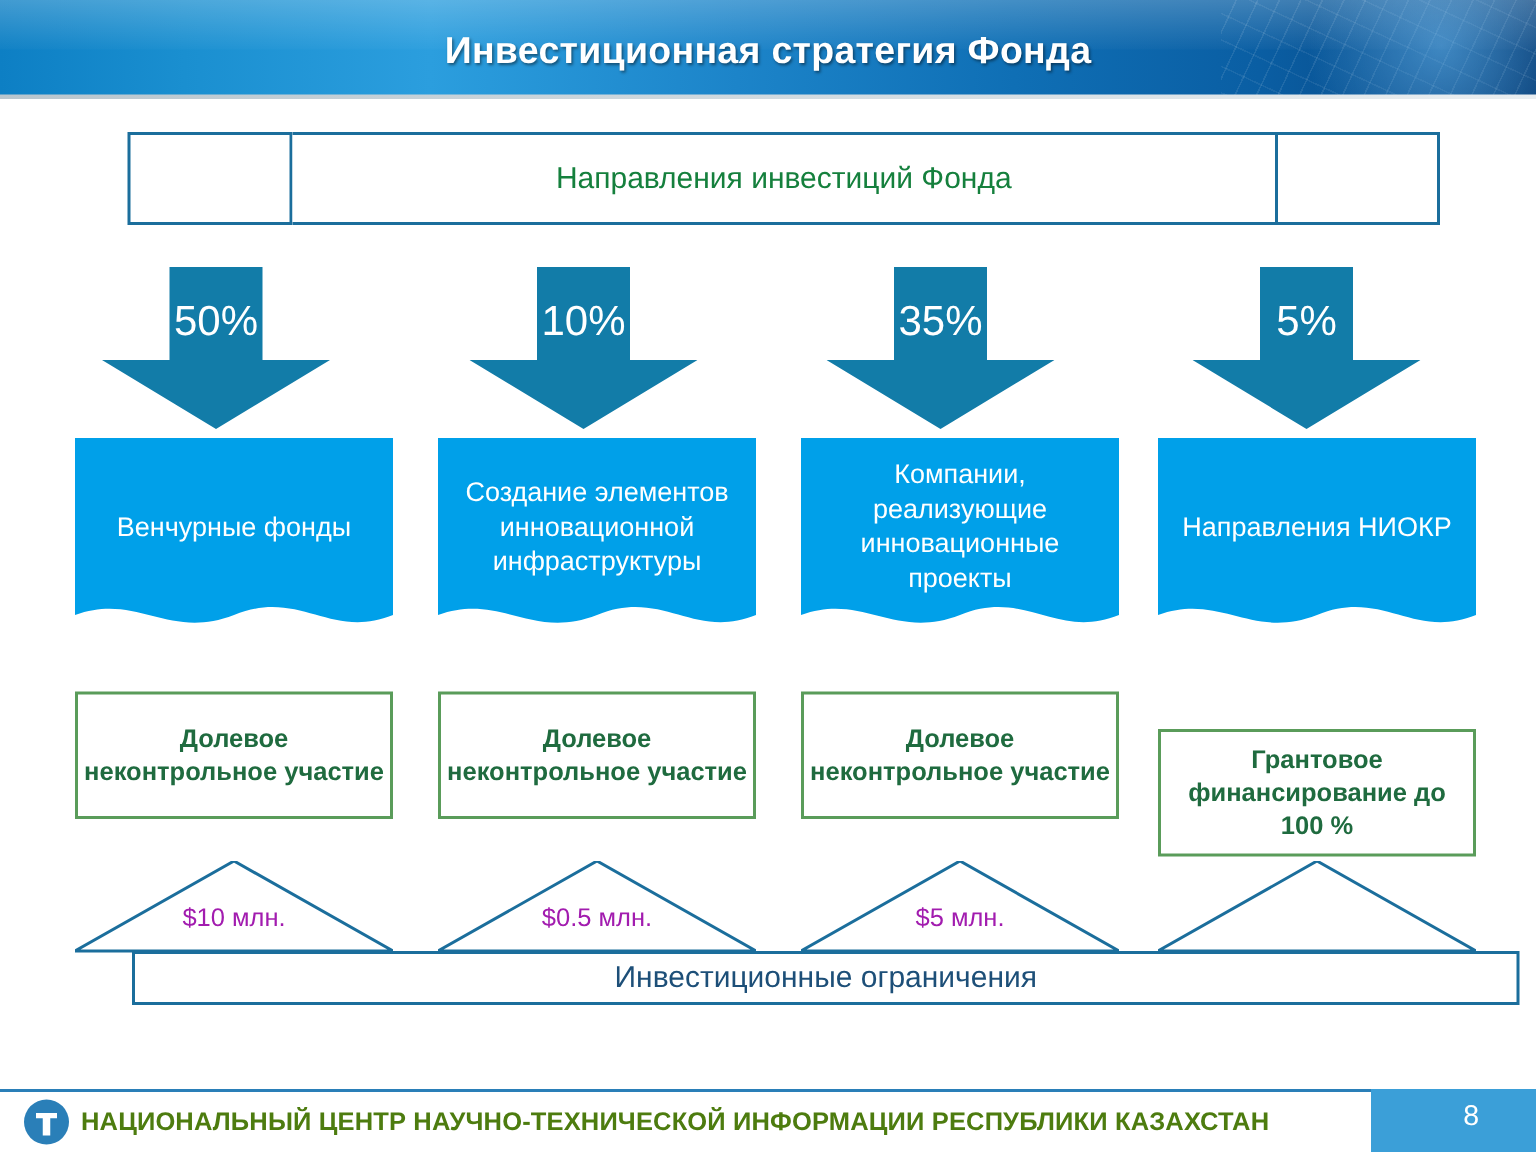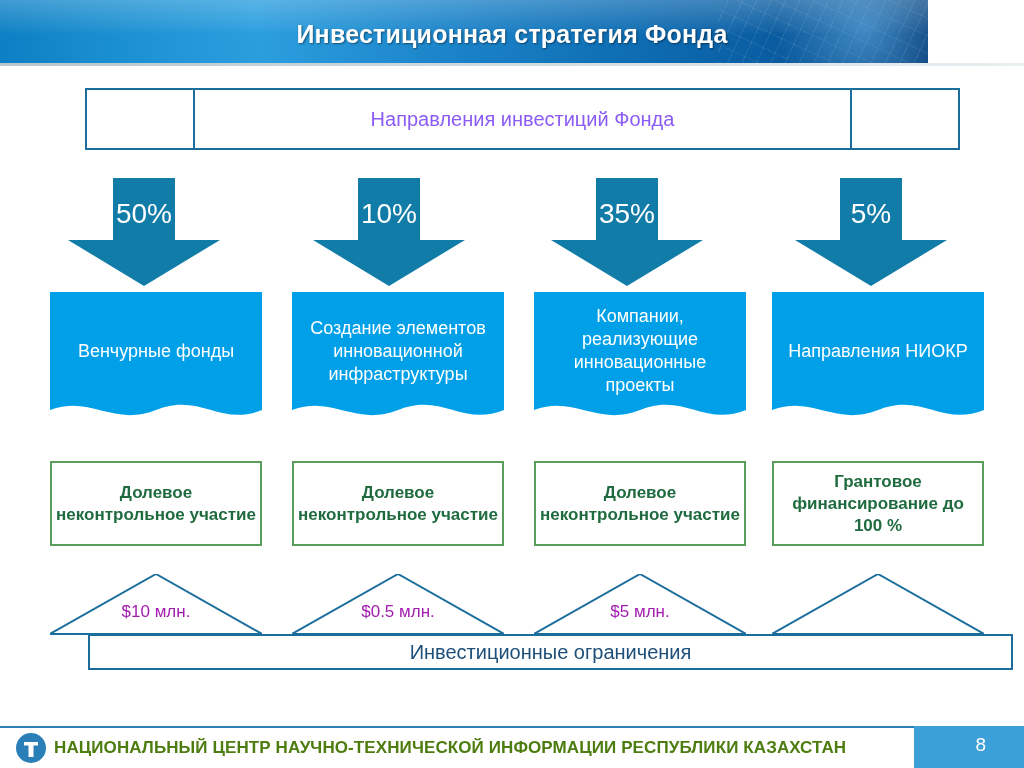--- a/index.html
+++ b/index.html
@@ -12,21 +12,21 @@
     background: #ffffff;
     font-family: "Liberation Sans", sans-serif;
     overflow: hidden;
     position: relative;
   }
 
   
   .header {
     position: absolute;
     left: 0; top: 0;
-    width: 928px;
+    width: 1024px;
     height: 66px;
     background: linear-gradient(to right, #0d7fc4 0%, #1a8fd0 12%, #2b9ede 28%, #1c84c9 48%, #0f6fb5 66%, #0a5ea3 82%, #083f78 100%);
     overflow: hidden;
   }
   .header-sheen {
     position: absolute;
     left: 0; top: 0;
     width: 1024px; height: 33px;
     background: linear-gradient(to bottom, rgba(255,255,255,0.22), rgba(255,255,255,0.02));
     pointer-events: none;
@@ -72,21 +72,21 @@
     box-sizing: border-box;
     background: #ffffff;
     display: flex;
     align-items: center;
     justify-content: center;
   }
   .topbar-left  { width: 110px; }
   .topbar-mid   { width: 655px; border-left: none; border-right: none; }
   .topbar-right { width: 110px; }
   .topbar-mid-text {
-    color: #8b5cf6;
+    color: #15803d;
     font-size: 20px;
   }
 
   
   .arrow {
     position: absolute;
     width: 152px;
     height: 108px;
   }
   .arrow svg { display: block; }
@@ -289,21 +289,21 @@
 
 <div class="greenbox" style="left:50px; top:461px;">
   <span>Долевое неконтрольное участие</span>
 </div>
 <div class="greenbox" style="left:292px; top:461px;">
   <span>Долевое неконтрольное участие</span>
 </div>
 <div class="greenbox" style="left:534px; top:461px;">
   <span>Долевое неконтрольное участие</span>
 </div>
-<div class="greenbox" style="left:772px; top:461px;">
+<div class="greenbox" style="left:772px; top:486px;">
   <span>Грантовое финансирование до 100 %</span>
 </div>
 
 <div class="tri" style="left:50px; top:574px;">
   <svg width="212" height="62" viewBox="0 0 212 62">
     <polygon points="106,0 212,60 0,60" fill="#ffffff" stroke="#1b6e9c" stroke-width="2"></polygon>
   </svg>
   <div class="tri-label">$10 млн.</div>
 </div>
 

